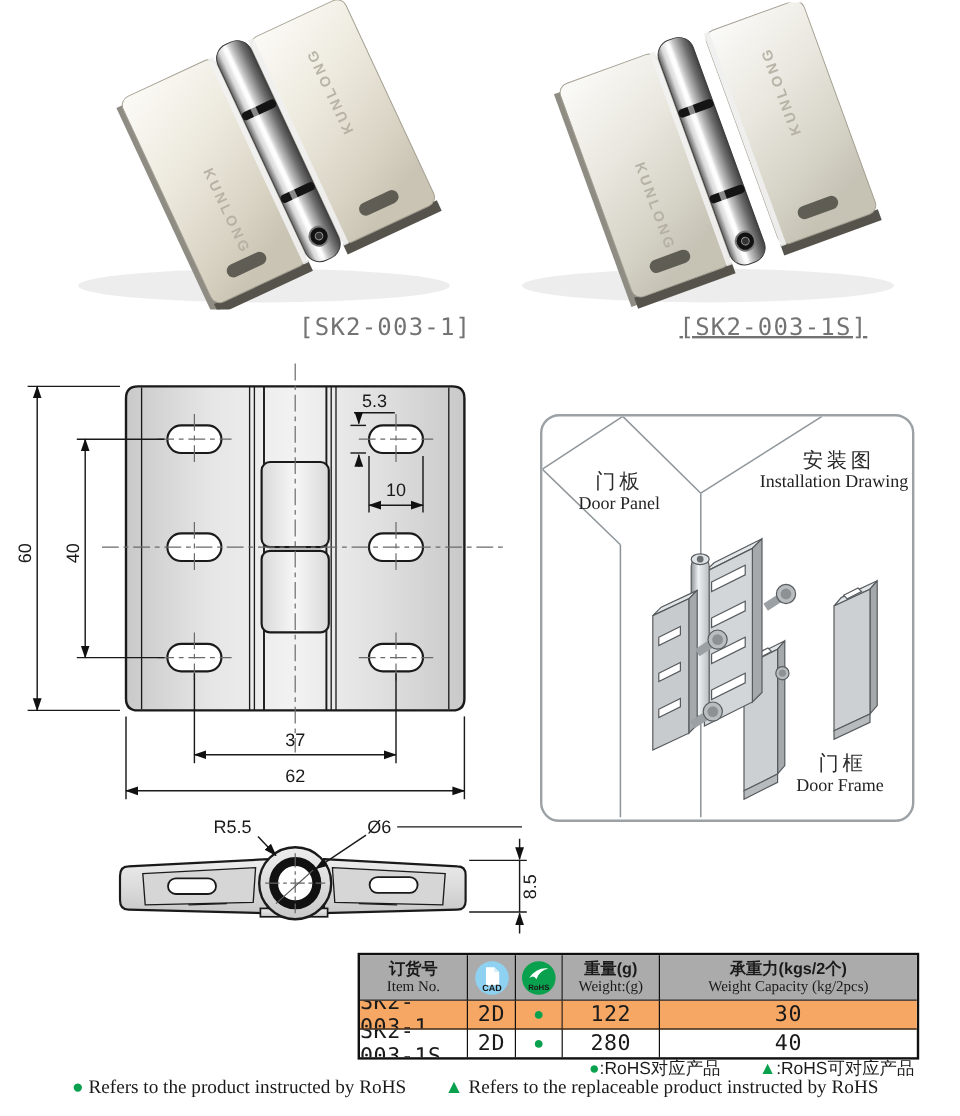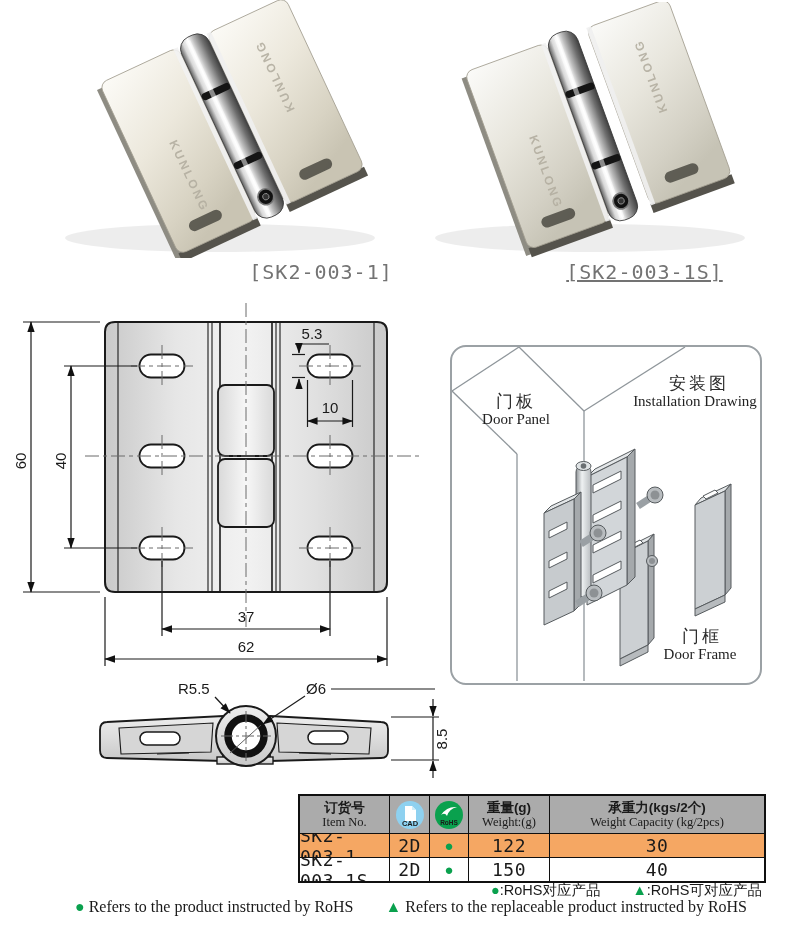--- a/index.html
+++ b/index.html
@@ -33,21 +33,21 @@
   .t-row:last-child .t-cell{border-bottom:none;}
   .t-head .t-cell{background:#ababab;height:37px;}
   .t-data .t-cell{height:23px;flex-direction:row;}
   .hd-cn{font-size:13.5px;font-weight:bold;line-height:15px;}
   .hd-en{font-family:"Liberation Serif",serif;font-size:12.5px;line-height:14px;}
   .cell-mono{font-family:"DejaVu Sans Mono",monospace;font-size:18px;letter-spacing:0.5px;}
   .row-hi .t-cell{background:#f5a763;}
   .dot-green{color:#0aa14e;font-size:15px;line-height:15px;}
   
   .fn1{left:362px;top:881px;width:400px;text-align:right;font-size:14.5px;white-space:nowrap;}
-  .fn2{left:60px;top:898px;width:702px;text-align:center;
+  .fn2{left:60px;top:898px;width:702px;text-align:left;
        font-family:"Liberation Serif",serif;font-size:16px;white-space:nowrap;}
   .sym{color:#0aa14e;font-family:"Liberation Sans",sans-serif;}
   .fn-gap{margin-left:28px;}
   
   svg text{font-family:"Liberation Sans",sans-serif;fill:#1a1a1a;}
   text.dim{font-size:15px;}
   text.cjk{font-size:17px;letter-spacing:3px;fill:#2b2b2b;}
   text.en-serif{font-family:"Liberation Serif",serif;font-size:15px;fill:#222;}
   text.brand{font-family:"Liberation Sans",sans-serif;font-weight:bold;font-size:15px;
              letter-spacing:3px;fill:#b3aea0;opacity:.9;}
@@ -405,21 +405,21 @@
       </div>
     <div class="t-cell cell-mono">122</div>
     <div class="t-cell cell-mono">30</div>
   </div>
   <div class="t-row t-data">
     <div class="t-cell cell-mono">SK2-003-1S</div>
     <div class="t-cell cell-mono">2D</div>
     <div class="t-cell">
         <span class="dot-green">●</span>
       </div>
-    <div class="t-cell cell-mono">150</div>
+    <div class="t-cell cell-mono">280</div>
     <div class="t-cell cell-mono">40</div>
   </div>
 </div>
 
 <div class="abs fn1">
   <span class="sym">●</span><span>:RoHS对应产品</span>
   <span class="sym fn-gap">▲</span><span>:RoHS可对应产品</span>
 </div>
 <div class="abs fn2">
   <span class="sym">●</span>

